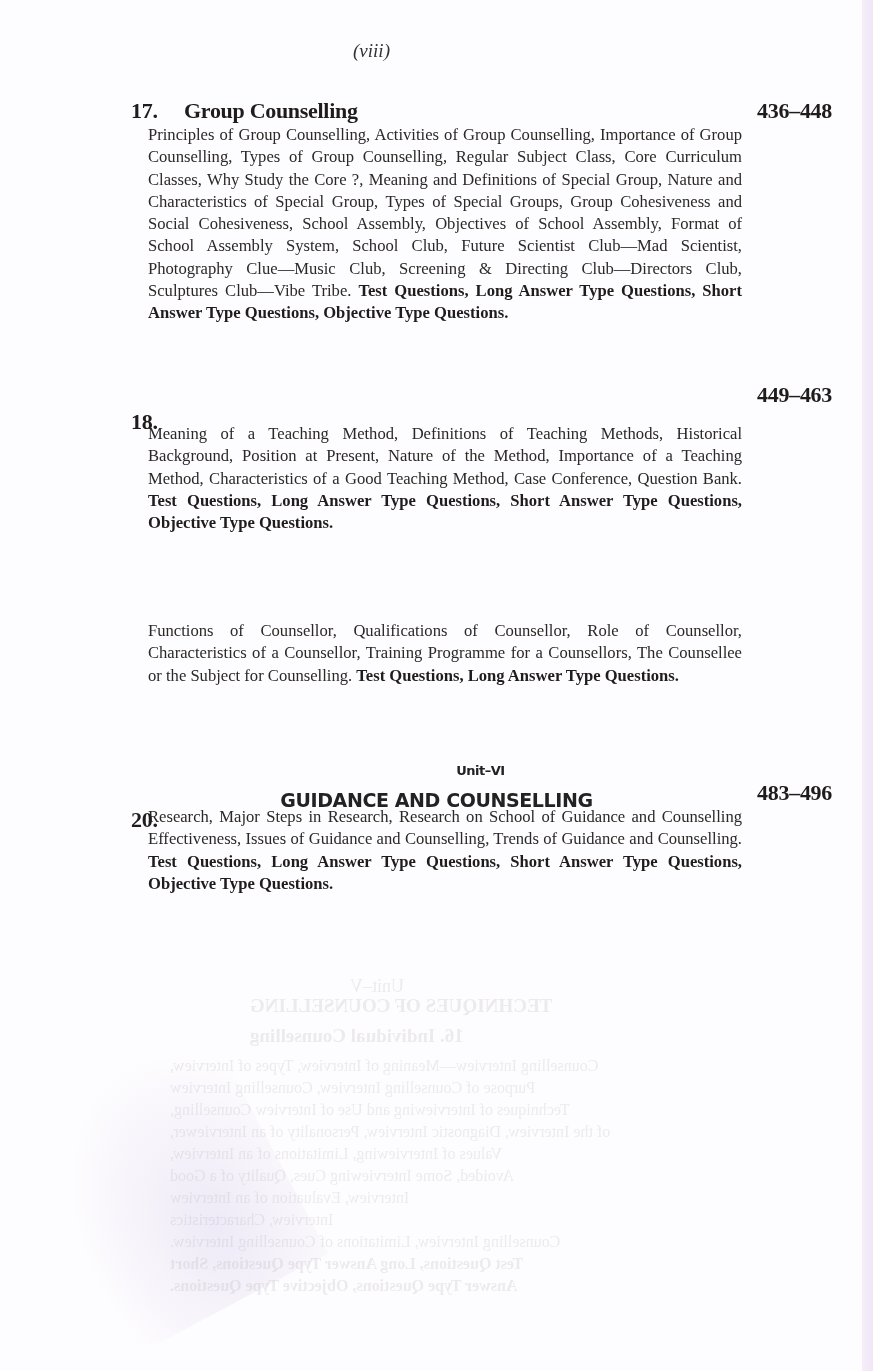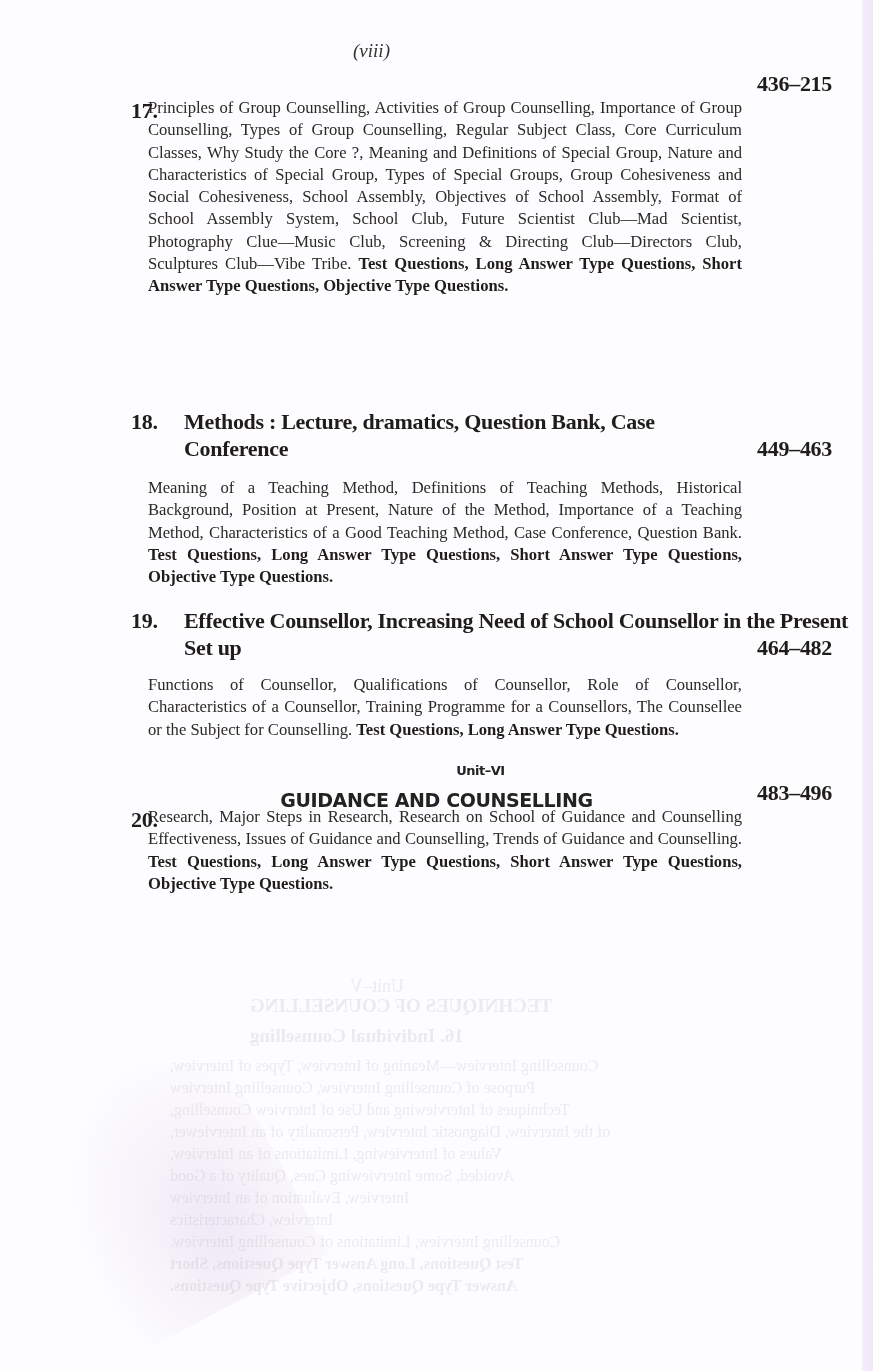--- a/index.html
+++ b/index.html
@@ -137,46 +137,41 @@
 <div class="bleed" style="left:170px; top:1209px;">Interview, Characteristics</div>
 <div class="bleed" style="left:170px; top:1231px;">Counselling Interview, Limitations of Counselling Interview.</div>
 <div class="bleed" style="left:170px; top:1253px; font-weight:bold;">Test Questions, Long Answer Type Questions, Short</div>
 <div class="bleed" style="left:170px; top:1275px; font-weight:bold;">Answer Type Questions, Objective Type Questions.</div>
 
 <div class="folio">(viii)</div>
 
 <div class="entry" style="top:97px;">
   <div class="entry-head">
     <span class="entry-num">17.</span>
-    <span class="entry-pages">436–215</span>
+    <span class="entry-title">Group Counselling</span>
+    <span class="entry-pages">436–448</span>
   </div>
   <div class="entry-body">
     <span>Principles of Group Counselling, Activities of Group Counselling, Importance of Group Counselling, Types of Group Counselling, Regular Subject Class, Core Curriculum Classes, Why Study the Core ?, Meaning and Definitions of Special Group, Nature and Characteristics of Special Group, Types of Special Groups, Group Cohesiveness and Social Cohesiveness, School Assembly, Objectives of School Assembly, Format of School Assembly System, School Club, Future Scientist Club—Mad Scientist, Photography Clue—Music Club, Screening &amp; Directing Club—Directors Club, Sculptures Club—Vibe Tribe.</span>
     <span class="qs">Test Questions, Long Answer Type Questions, Short Answer Type Questions, Objective Type Questions.</span>
   </div>
 </div>
 
 <div class="entry" style="top:408px;">
   <div class="entry-head">
     <span class="entry-num">18.</span>
-    <span class="entry-title">Methods : Lecture, dramatics, Question Bank, Case Conference</span>
     <span class="entry-pages">449–463</span>
   </div>
   <div class="entry-body" style="margin-top:15px;">
     <span>Meaning of a Teaching Method, Definitions of Teaching Methods, Historical Background, Position at Present, Nature of the Method, Importance of a Teaching Method, Characteristics of a Good Teaching Method, Case Conference, Question Bank.</span>
     <span class="qs">Test Questions, Long Answer Type Questions, Short Answer Type Questions, Objective Type Questions.</span>
   </div>
 </div>
 
 <div class="entry" style="top:607px;">
-  <div class="entry-head">
-    <span class="entry-num">19.</span>
-    <span class="entry-title wide">Effective Counsellor, Increasing Need of School Counsellor in the Present Set up</span>
-    <span class="entry-pages">464–482</span>
-  </div>
   <div class="entry-body" style="margin-top:13px;">
     <span>Functions of Counsellor, Qualifications of Counsellor, Role of Counsellor, Characteristics of a Counsellor, Training Programme for a Counsellors, The Counsellee or the Subject for Counselling.</span>
     <span class="qs">Test Questions, Long Answer Type Questions.</span>
   </div>
 </div>
 
 <div class="unit unit-label">Unit–VI</div>
 <div class="unit unit-title">GUIDANCE AND COUNSELLING</div>
 
 <div class="entry" style="top:806px;">

